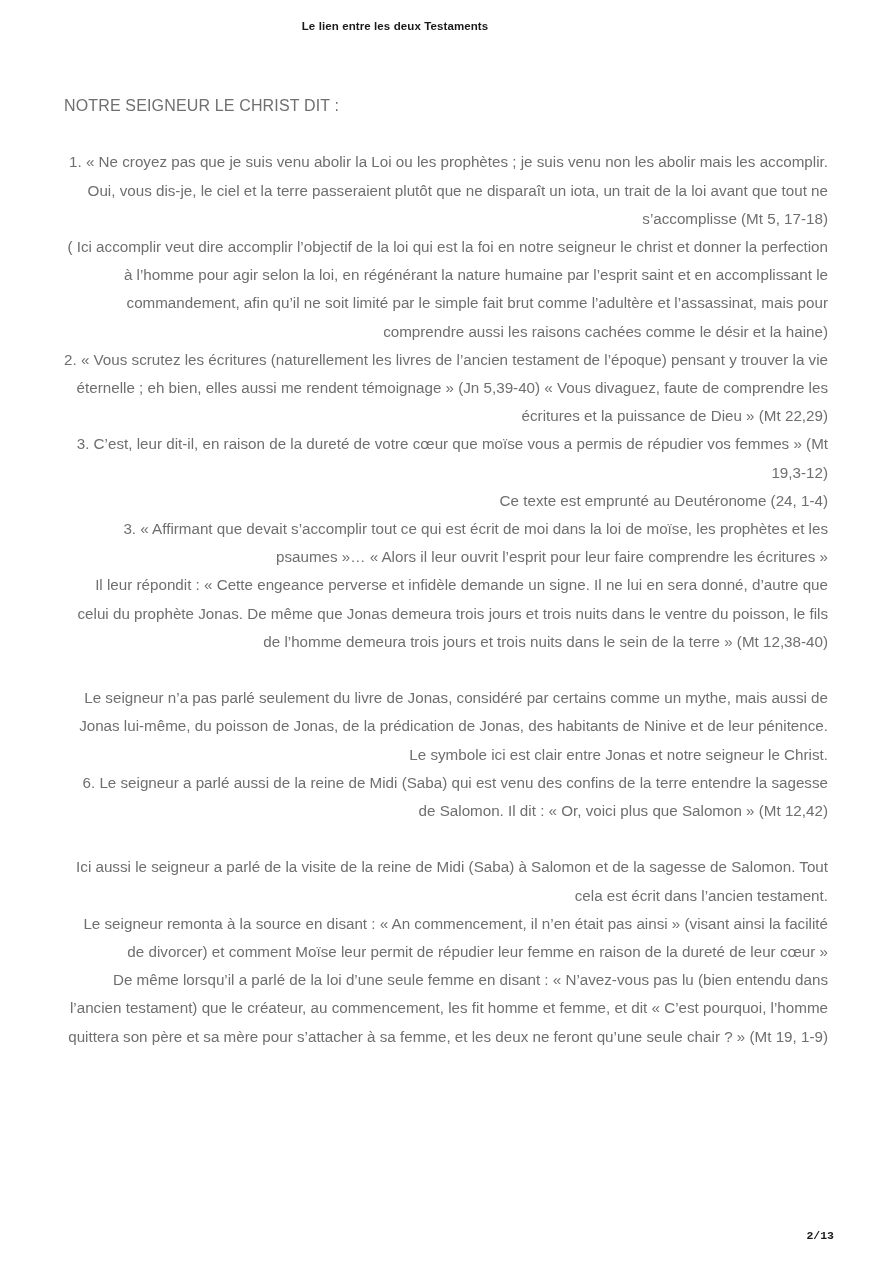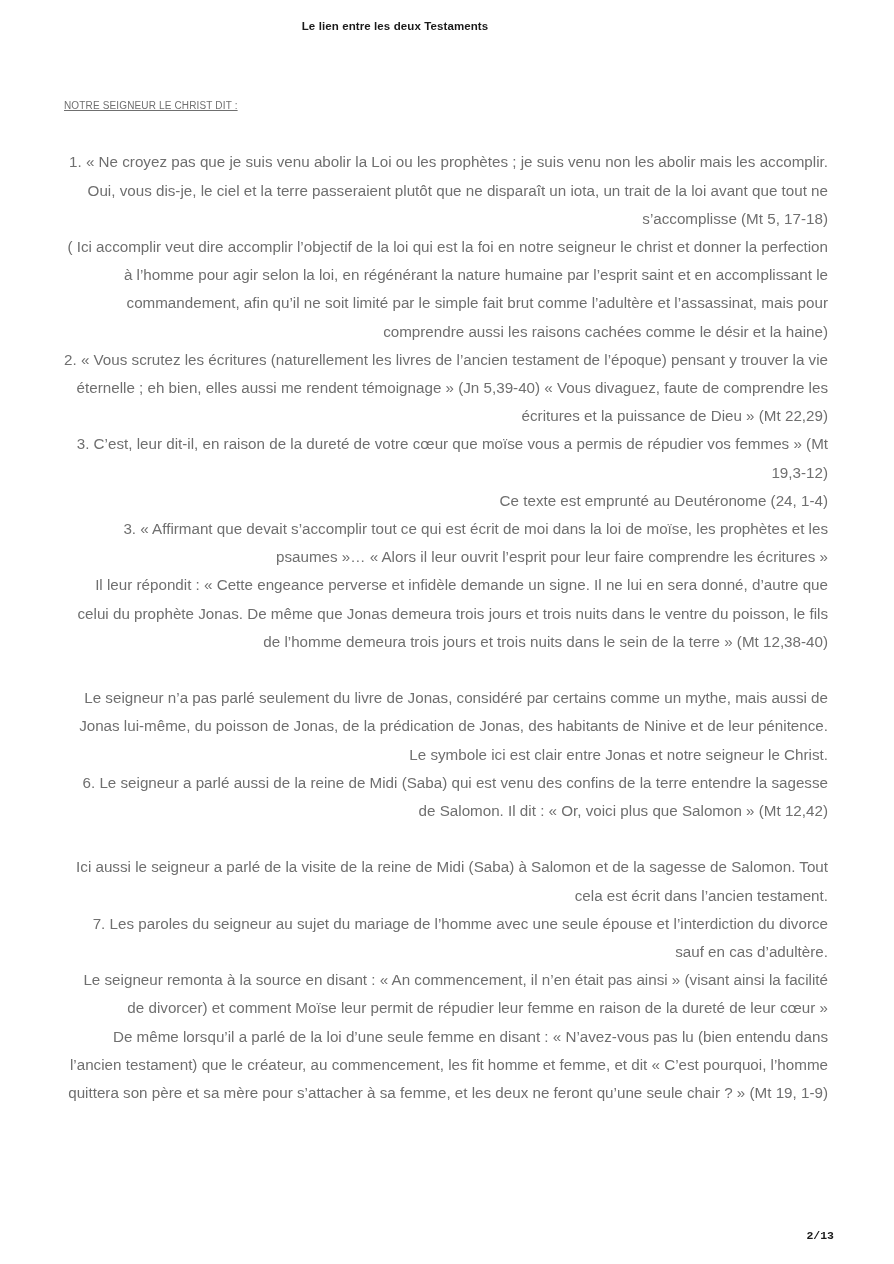--- a/index.html
+++ b/index.html
@@ -43,26 +43,25 @@
     top: 92px;
     left: 64px;
     width: 764px;
     font-size: 15.2px;
     line-height: 28.2px;
     color: #6f6f6f;
     text-align: left;
   }
 
   .section-title {
-    font-size: 10px;
+    font-size: 16px;
     line-height: 28.2px;
     color: #6f6f6f;
     letter-spacing: 0.15px;
     margin: 0;
-    text-decoration: underline;
   }
 
   .para {
     margin: 0;
     font-size: 15.2px;
     line-height: 28.2px;
     color: #6f6f6f;
     text-align: right;
     white-space: normal;
   }
@@ -105,21 +104,20 @@
     <p class="para">Il leur répondit : « Cette engeance perverse et infidèle demande un signe. Il ne lui en sera donné, d’autre que celui du prophète Jonas. De même que Jonas demeura trois jours et trois nuits dans le ventre du poisson, le fils de l’homme demeura trois jours et trois nuits dans le sein de la terre » (Mt 12,38-40)</p>
 
     <div class="spacer"></div>
 
     <p class="para">Le seigneur n’a pas parlé seulement du livre de Jonas, considéré par certains comme un mythe, mais aussi de Jonas lui-même, du poisson de Jonas, de la prédication de Jonas, des habitants de Ninive et de leur pénitence. Le symbole ici est clair entre Jonas et notre seigneur le Christ.</p>
     <p class="para">6. Le seigneur a parlé aussi de la reine de Midi (Saba) qui est venu des confins de la terre entendre la sagesse de Salomon. Il dit : « Or, voici plus que Salomon » (Mt 12,42)</p>
 
     <div class="spacer"></div>
 
     <p class="para">Ici aussi le seigneur a parlé de la visite de la reine de Midi (Saba) à Salomon et de la sagesse de Salomon. Tout cela est écrit dans l’ancien testament.</p>
-    <p class="para">7. Les paroles du seigneur au sujet du mariage de l’homme avec une seule épouse et l’interdiction du divorce sauf en cas d’adultère.</p>
     <p class="para">Le seigneur remonta à la source en disant : « An commencement, il n’en était pas ainsi » (visant ainsi la facilité de divorcer) et comment Moïse leur permit de répudier leur femme en raison de la dureté de leur cœur »</p>
     <p class="para">De même lorsqu’il a parlé de la loi d’une seule femme en disant : « N’avez-vous pas lu (bien entendu dans l’ancien testament) que le créateur, au commencement, les fit homme et femme, et dit « C’est pourquoi, l’homme quittera son père et sa mère pour s’attacher à sa femme, et les deux ne feront qu’une seule chair ? » (Mt 19, 1-9)</p>
 
   </div>
 
   <div class="page-number">2/13</div>
 
 </div>
 
 </body></html>

